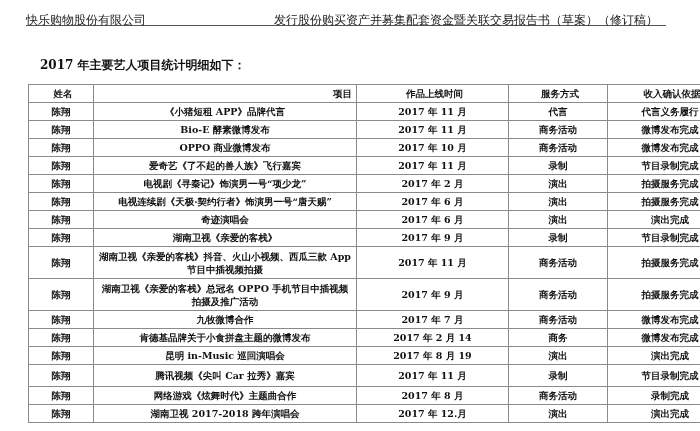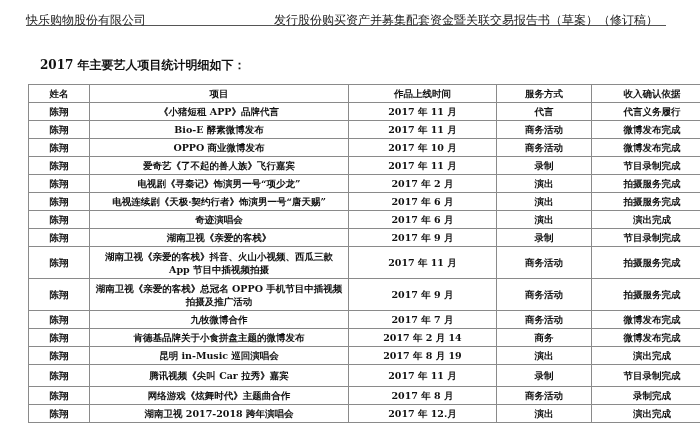--- a/index.html
+++ b/index.html
@@ -6,26 +6,26 @@
   body { width:700px; height:431px; position:relative; overflow:hidden;
          font-family:"DejaVu Serif","Liberation Serif",serif; color:#111; }
   .hdr { position:absolute; left:26px; right:34px; top:12px; height:13px;
          border-bottom:1.5px solid #555; font-size:12px; color:#222; }
   .hdr .l { position:absolute; left:0; top:0; }
   .hdr .r { position:absolute; right:8px; top:0; }
   .intro { position:absolute; left:40px; top:57px; font-size:12px; font-weight:bold; }
   table { position:absolute; left:28px; top:84px; width:639px; border-collapse:collapse;
           table-layout:fixed; font-size:9.5px; font-weight:bold; }
   td, th { border:1px solid #8a8a8a; text-align:center; padding:0 4px; line-height:13px; }
-  th { font-weight:bold; height:17px; }
+  th { font-weight:bold; height:17px;padding-left:8px; }
   td { height:17px; }
   tr.tall td { height:31px; }
   tr.mid td { height:21px; }
   .c1 { width:52px; }
-  .c2 { width:250px; }
+  .c2 { width:250px;text-align:right; }
   .c3 { width:139px; }
   .c4 { width:86px; }
   .c5 { width:112px; }
   td.name { font-weight:bold; }
 </style>
 </head>
 <body>
 
 <div class="hdr">
   <span class="l">快乐购物股份有限公司</span>

